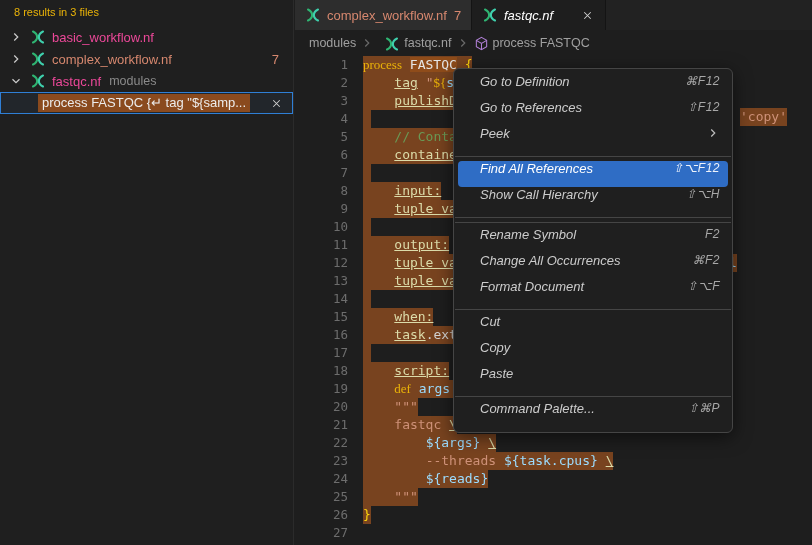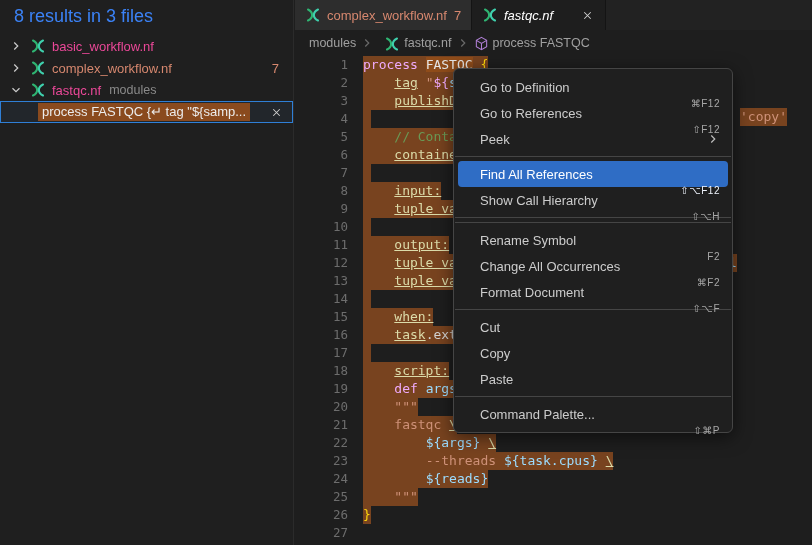--- a/index.html
+++ b/index.html
@@ -9,21 +9,21 @@
 
   
   .sidebar { position:absolute; left:0; top:0; width:294px; height:545px;
              background:#1f1f1f; border-right:1px solid #2b2b2b; }
   .panel-header { display:flex; align-items:center; height:32px; padding:0 10px 0 14px; }
   .panel-title { font-size:11px; letter-spacing:.5px; color:#bcbcbc; flex:0 0 auto; }
   .panel-actions { margin-left:auto; display:flex; gap:7px; }
   .icon-btn { width:20px; height:20px; display:flex; align-items:center; justify-content:center;
               border-radius:4px; cursor:pointer; }
   .icon-btn svg { stroke:#c5c5c5; fill:none; stroke-width:1.3; }
-  .summary { font-size:18px; color:#3b82f6; padding:6px 14px 8px 14px; }
+  .summary { font-size:11px; color:#eab308; padding:6px 14px 8px 14px; }
   .tree { font-size:13px; }
   .tree-row { position:relative; height:22px; display:flex; align-items:center; padding-left:8px; cursor:pointer; }
   .twisty { width:16px; height:16px; display:flex; align-items:center; justify-content:center; flex:0 0 16px; }
   .twisty svg { stroke:#cccccc; fill:none; stroke-width:1.4; }
   .twisty.expanded svg { transform:rotate(90deg); }
   .nf-icon { width:16px; height:16px; margin:0 6px 0 6px; flex:0 0 16px; }
   .fname { color:#ec4899; white-space:nowrap; }
   .fname.orange { color:#d7886f; }
   .fdesc { color:#8a8a8a; margin-left:8px; font-size:12.5px; }
   .fbadge { margin-left:auto; margin-right:14px; color:#d7886f; font-size:13px; }
@@ -59,33 +59,33 @@
 
   
   .code { position:absolute; left:0; top:56px; width:517px; height:489px;
           font-family:"DejaVu Sans Mono", monospace; font-size:13px; }
   .cl { position:relative; height:18px; line-height:18px; white-space:pre; display:flex; }
   .gutter-num { width:53px; flex:0 0 53px; text-align:right; color:#6d6d6d; padding-right:0;
                 font-size:12.5px; user-select:none; }
   .ltext { margin-left:15px; white-space:pre; }
   .sel { background:#78431f; display:inline-block; height:18px; }
   .sel.stub { width:8px; }
-  .tk-kw { color:#f0abfc; } .tk-fn { color:#dcdcaa;text-decoration:underline; } .tk-str { color:#ce9178; }
+  .tk-kw { color:#eab308;font-family:Liberation Serif, serif; } .tk-fn { color:#dcdcaa;text-decoration:underline; } .tk-str { color:#ce9178; }
   .tk-var { color:#9cdcfe; } .tk-cmt { color:#6a9955; } .tk-txt { color:#d4d4d4; }
   .tk-brace { color:#ffd70a; } .tk-word { color:#e6e6e6; background:#8f4c1a; }
   .frag { position:absolute; height:18px; line-height:18px; white-space:pre; }
   .indent-guide { position:absolute; width:1px; background:rgba(255,255,255,.16); }
 
   
   .ctxmenu { position:absolute; left:453px; top:68px; width:280px; background:#1f1f1f;
              border:1px solid #454545; border-radius:6px; padding:5px 0;
              box-shadow:0 4px 18px rgba(0,0,0,.55); z-index:30; font-size:13px; }
-  .mi { display:flex; align-items:center; height:26px; padding:0 12px 0 26px;
-        color:#cccccc; cursor:pointer; }
-  .mi .sc { margin-left:auto; color:#a8a8a8; font-size:10px; letter-spacing:.5px;margin-top:33px; }
+  .mi { display:flex; align-items:flex-start; height:26px; padding:0 12px 0 26px;
+        color:#cccccc; cursor:pointer;font-style:italic; }
+  .mi .sc { margin-left:auto; color:#a8a8a8; font-size:12px; letter-spacing:.5px; }
   .mi .subarrow { margin-left:auto; display:flex; align-items:center; }
   .mi .subarrow svg { stroke:#bdbdbd; fill:none; stroke-width:1.4; }
   .mi.hl { background:#2f6dc5; color:#ffffff; margin:0 4px; padding:0 8px 0 22px;
            border-radius:4px; }
   .mi.hl .sc { color:#eef3fb; }
   .msep { height:1px; background:#454545; margin:4px 1px; }
 </style>
 </head>
 <body>
 

